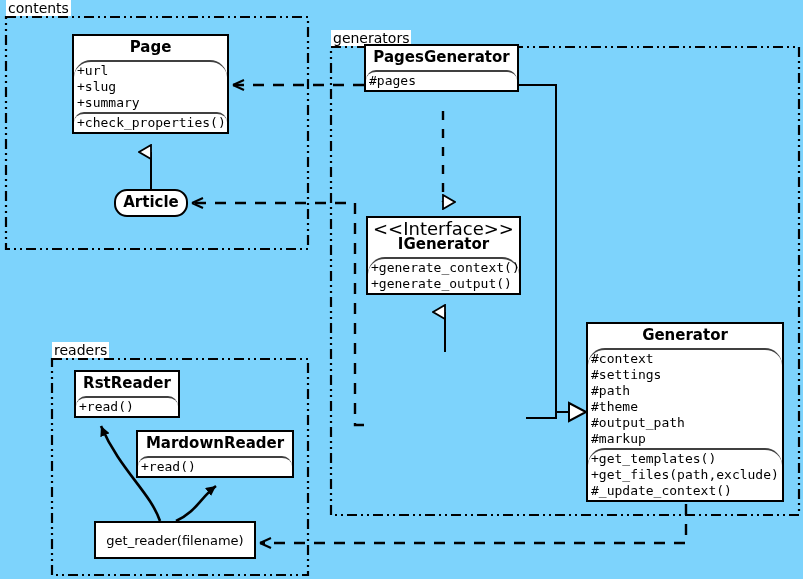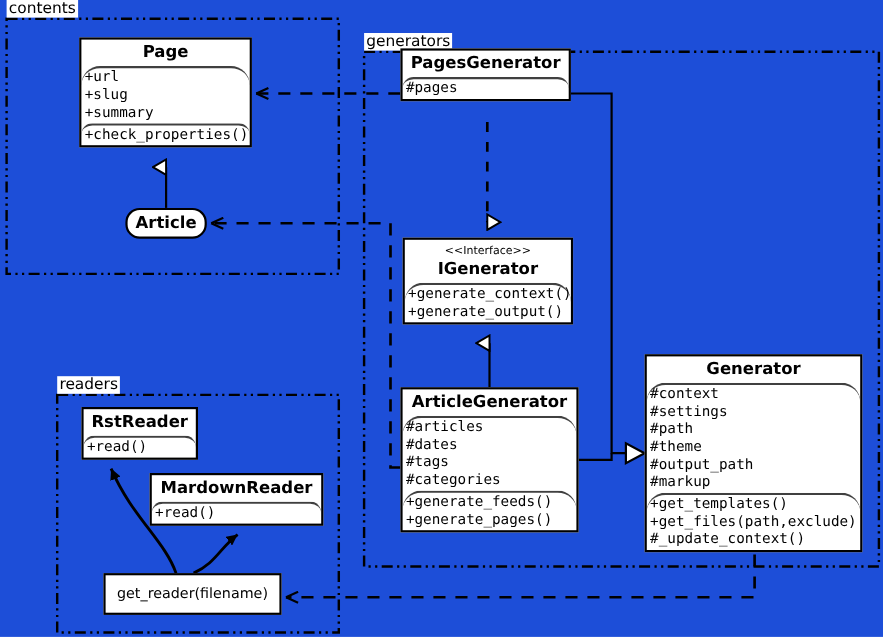--- a/index.html
+++ b/index.html
@@ -9,21 +9,21 @@
     background: #ffffff;
   }
   body {
     font-family: "DejaVu Sans", sans-serif;
     -webkit-font-smoothing: none;
   }
   #diagram {
     position: relative;
     width: 803px;
     height: 579px;
-    background: #1d4ed8;
+    background: #7dd3fc;
     overflow: hidden;
   }
   svg.layer {
     position: absolute;
     left: 0;
     top: 0;
     width: 803px;
     height: 579px;
     pointer-events: none;
   }
@@ -52,21 +52,21 @@
     font-size: 15px;
     color: #000000;
     padding: 3px 4px 4px 4px;
     line-height: 17px;
     white-space: nowrap;
   }
   .uclass .stereo {
     text-align: center;
     font-family: "DejaVu Sans", sans-serif;
     font-weight: normal;
-    font-size: 10px;
+    font-size: 18px;
     color: #000000;
     line-height: 15px;
     padding-top: 3px;
   }
   .uclass .sect {
     border-top: 2px solid #404040;
     padding: 1px 0 1px 3px;
     border-radius: 17px;
   }
   .uclass .mem {
@@ -163,33 +163,20 @@
 
   <div class="uclass" style="left:366px; top:216px; width:155px;">
     <div class="stereo">&lt;&lt;Interface&gt;&gt;</div>
     <div class="hdr" style="padding-top:0;">IGenerator</div>
     <div class="sect">
       <div class="mem">+generate_context()</div>
       <div class="mem">+generate_output()</div>
     </div>
   </div>
 
-  <div class="uclass" style="left:364px; top:352px; width:162px;">
-    <div class="hdr">ArticleGenerator</div>
-    <div class="sect">
-      <div class="mem">#articles</div>
-      <div class="mem">#dates</div>
-      <div class="mem">#tags</div>
-      <div class="mem">#categories</div>
-    </div>
-    <div class="sect">
-      <div class="mem">+generate_feeds()</div>
-      <div class="mem">+generate_pages()</div>
-    </div>
-  </div>
 
   <div class="uclass" style="left:586px; top:322px; width:198px;">
     <div class="hdr">Generator</div>
     <div class="sect">
       <div class="mem">#context</div>
       <div class="mem">#settings</div>
       <div class="mem">#path</div>
       <div class="mem">#theme</div>
       <div class="mem">#output_path</div>
       <div class="mem">#markup</div>

